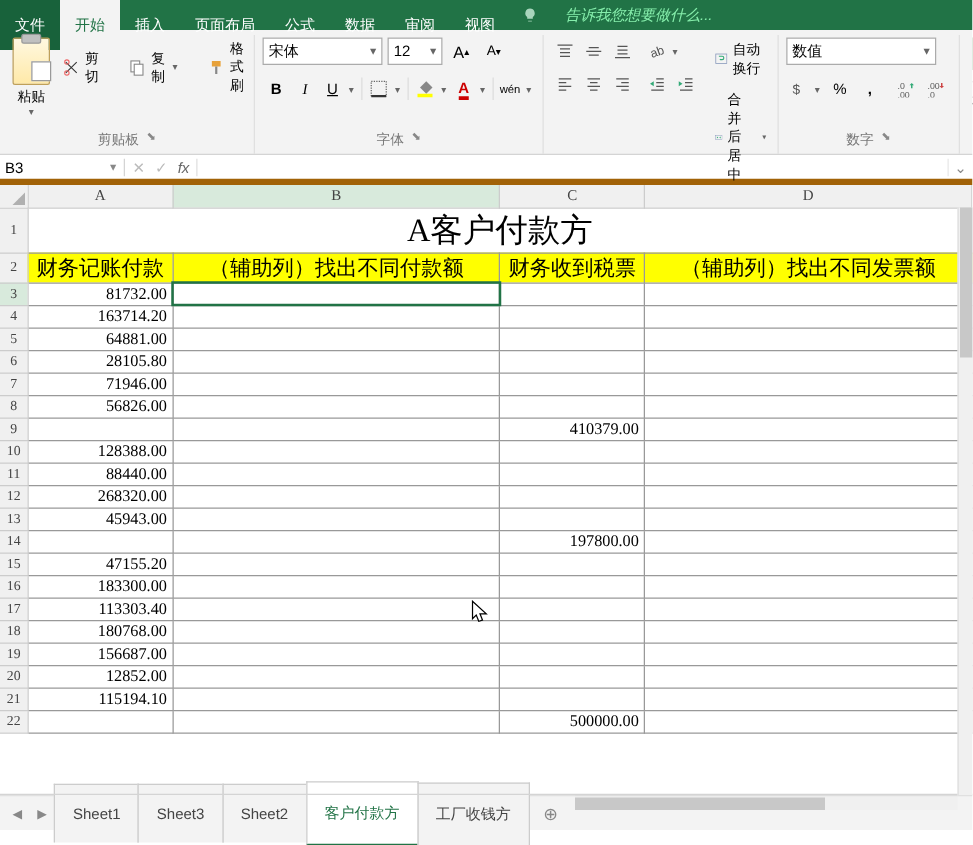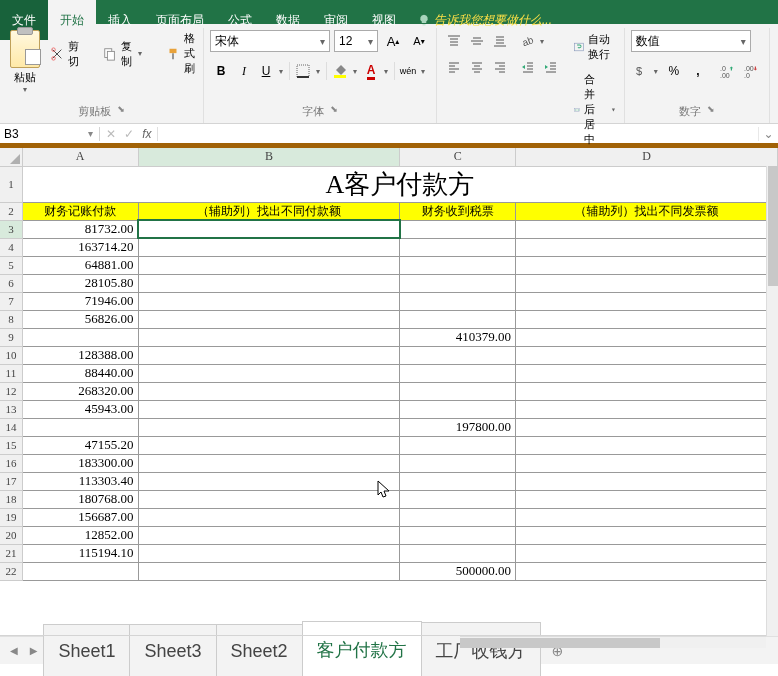--- a/index.html
+++ b/index.html
@@ -3,42 +3,42 @@
 <meta charset="utf-8">
 <style>
   * { box-sizing: border-box; margin: 0; padding: 0; }
   body { font-family: "Microsoft YaHei", sans-serif; font-size: 12px; background: #fff; width: 778px; height: 676px; overflow: hidden; position: relative; }
   
   
   .app-header { background: #217346; height: 24px; display: flex; align-items: stretch; color: #fff; }
   .header-tab { padding: 20px 12px; display: flex; align-items: center; cursor: pointer; font-size: 12px; }
   .header-tab.active { background: #f3f3f3; color: #217346; }
   .header-tab.file { background: #18623b; }
-  .header-hint { padding: 20px 10px; color: #fde047; display: flex; align-items: center; gap: 4px; font-style: italic; }
+  .header-hint { padding: 4px 10px; color: #86efac; display: flex; align-items: center; gap: 22px; font-style: italic; }
   .header-hint svg { width: 12px; height: 12px; }
   
   
   .ribbon { background: #f3f3f3; border-bottom: 1px solid #d4d4d4; height: 100px; display: flex; padding: 4px 0 0 0; }
   .ribbon-group { border-right: 1px solid #e0e0e0; padding: 2px 6px 0 6px; display: flex; flex-direction: column; justify-content: space-between; position: relative; }
   .ribbon-group-label { text-align: center; font-size: 11px; color: #777; padding: 3px 0 4px 0; display: flex; align-items: flex-start; justify-content: center; gap: 2px;}
   .ribbon-group-label .launcher { font-size: 9px; color: #888; margin-left: 4px;}
   .ribbon-body { flex: 1; display: flex; align-items: flex-start; gap: 4px; }
   
   .clipboard-main { display: flex; flex-direction: column; align-items: center; justify-content: center; padding: 0 4px; }
   .clipboard-icon { width: 30px; height: 38px; border: 1px solid #bfa05a; background: linear-gradient(#fff8e0,#ffe9a8); border-radius: 2px; position: relative; margin-bottom: 2px;}
   .clipboard-icon::before { content:''; position:absolute; top:-4px; left:6px; width:14px; height:6px; background:#c0c0c0; border:1px solid #999; border-radius:2px;}
   .clipboard-icon::after { content:''; position:absolute; bottom:2px; right:-2px; width:14px; height:14px; background:#fff; border:1px solid #999;}
   .clipboard-sub { display: flex; flex-direction: row; gap: 20px; font-size: 11px; }
   .clipboard-sub-item { display: flex; align-items: center; gap: 4px; padding: 1px 2px; }
   .mini-icon { width: 14px; height: 14px; display: inline-flex; align-items: center; justify-content: center; }
   
   .font-top { display: flex; align-items: center; gap: 4px; margin-bottom: 4px;}
   .font-select { border: 1px solid #ababab; background: #fff; height: 22px; padding: 0 18px 0 4px; font-size: 12px; position: relative; display: flex; align-items: center; }
   .font-select::after { content: '▾'; position: absolute; right: 4px; color: #666; font-size: 10px;}
-  .font-name { width: 120px; }
+  .font-name { width: 96px; }
   .font-size { width: 44px; }
   .btn-sq { width: 22px; height: 22px; border: 1px solid transparent; display: flex; align-items: center; justify-content: center; font-size: 12px; background: transparent; }
   .btn-drop { padding-right: 10px; position: relative; width: 30px;}
   .btn-drop::after { content: '▾'; position: absolute; right: 2px; font-size: 8px; color: #666;}
   .font-bottom { display: flex; align-items: center; gap: 1px; }
   
   .align-col { display: flex; flex-direction: column; gap: 4px; }
   .align-row { display: flex; gap: 1px; }
   .align-right-col { display: flex; flex-direction: column; gap: 6px; padding-left: 6px; font-size: 11px;}
   .align-right-item { display: flex; align-items: center; gap: 4px; padding: 2px; font-family: Liberation Mono, monospace;}
@@ -62,31 +62,31 @@
   .sheet { border-collapse: collapse; table-layout: fixed; width: 100%; font-family: "SimSun", serif; }
   .sel-all { width: 22px; height: 18px; background: #f0f0f0; border-right: 1px solid #ccc; border-bottom: 1px solid #ccc; position: relative;}
   .sel-all::after { content:''; position:absolute; right:2px; bottom:2px; border:5px solid transparent; border-right-color:#b0b0b0; border-bottom-color:#b0b0b0;}
   .col-head { background: #f0f0f0; border-right: 1px solid #ccc; border-bottom: 1px solid #ccc; text-align: center; font-family: "Microsoft YaHei"; font-size: 12px; color: #444; height: 18px;}
   .col-head.active-col { background: #d8eadc; }
   .w-a { width: 114px;} .w-b { width: 258px;} .w-c { width: 114px;} .w-d { width: 258px;}
   .row-head { background: #f0f0f0; border-right: 1px solid #ccc; border-bottom: 1px solid #ccc; text-align: center; font-family: "Microsoft YaHei"; font-size: 11px; color: #444; width: 22px;}
   .cell { border: 1px solid #999; height: 18px; padding: 0 4px; font-size: 13px; }
   .r1 { height: 32px;}
   .title-cell { font-size: 26px; text-align: center; font-family: "SimSun", serif;}
-  .hdr-cell { background: #ffff00; text-align: center; font-size: 12px; }
+  .hdr-cell { background: #ffff00; text-align: center; font-size: 17px; }
   .num { text-align: right; }
   .active-cell { outline: 2px solid #217346; outline-offset: -1px; }
   .row-head.active-row { background: #d8eadc; }
   
   .cursor-arrow { position: absolute; left: 377px; top: 332px; pointer-events: none; z-index: 20;}
   
   
   .sheet-tabs-bar { height: 28px; background: #f3f3f3; display: flex; align-items: center; padding: 0 4px; border-top: 1px solid #e0e0e0;}
   .nav-arrow { padding: 0 6px; color: #888; font-size: 10px;}
-  .sheet-tab { padding: 16px 14px; border: 1px solid #ccc; border-bottom: none; background: #f3f3f3; font-size: 18px; margin-right: -1px; color: #444;}
+  .sheet-tab { padding: 16px 14px; border: 1px solid #ccc; border-bottom: none; background: #f3f3f3; font-size: 12px; margin-right: -1px; color: #444;}
   .sheet-tab.active { background: #fff; border-bottom: 2px solid #217346; color: #217346; font-weight: normal;}
   .add-sheet { padding: 0 12px; color: #888; font-size: 14px;}
   
   .scroll-track-v { position:absolute; right:0; top:166px; width:12px; bottom:40px; background:#f0f0f0; border-left:1px solid #ddd;}
   .scroll-thumb-v { position:absolute; top:0; width:10px; left:1px; height:120px; background:#c8c8c8;}
   .scroll-track-h { position:absolute; bottom:28px; left:460px; right:12px; height:12px; background:#f0f0f0; border-top:1px solid #ddd;}
   .scroll-thumb-h { position:absolute; left:0; top:1px; height:10px; width:200px; background:#c8c8c8;}
   
   svg { display: block; }
 </style>

